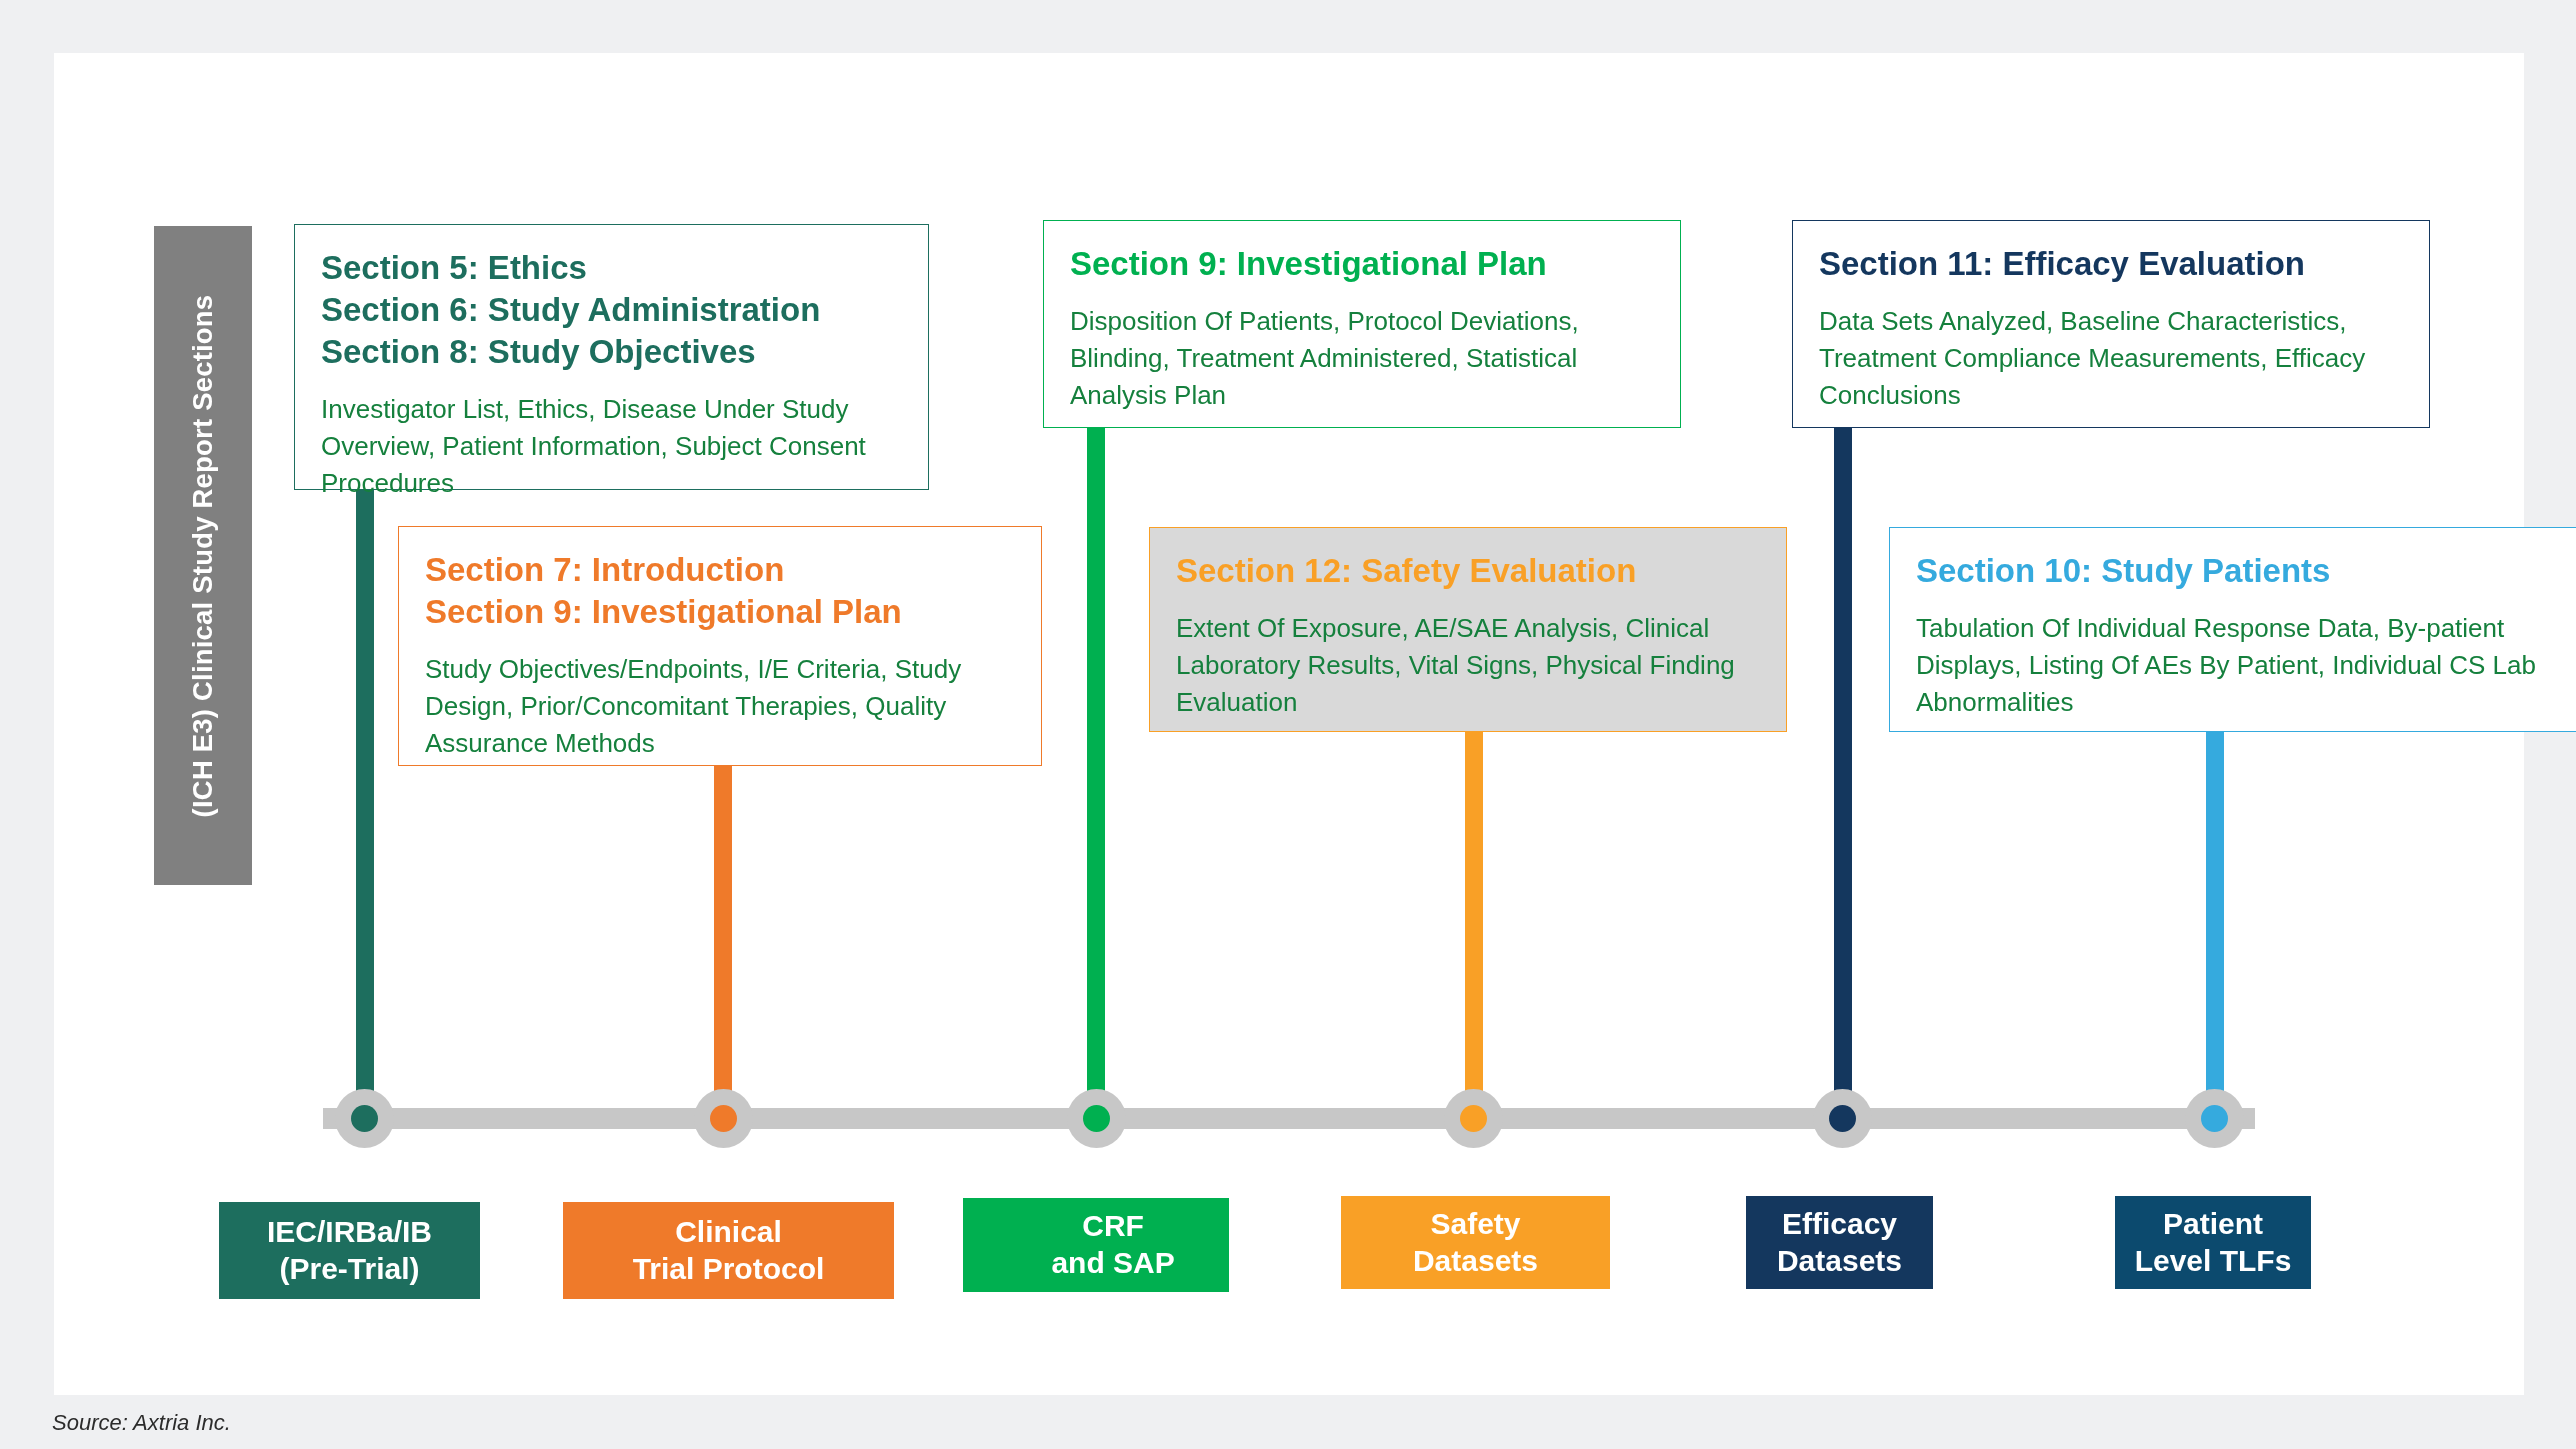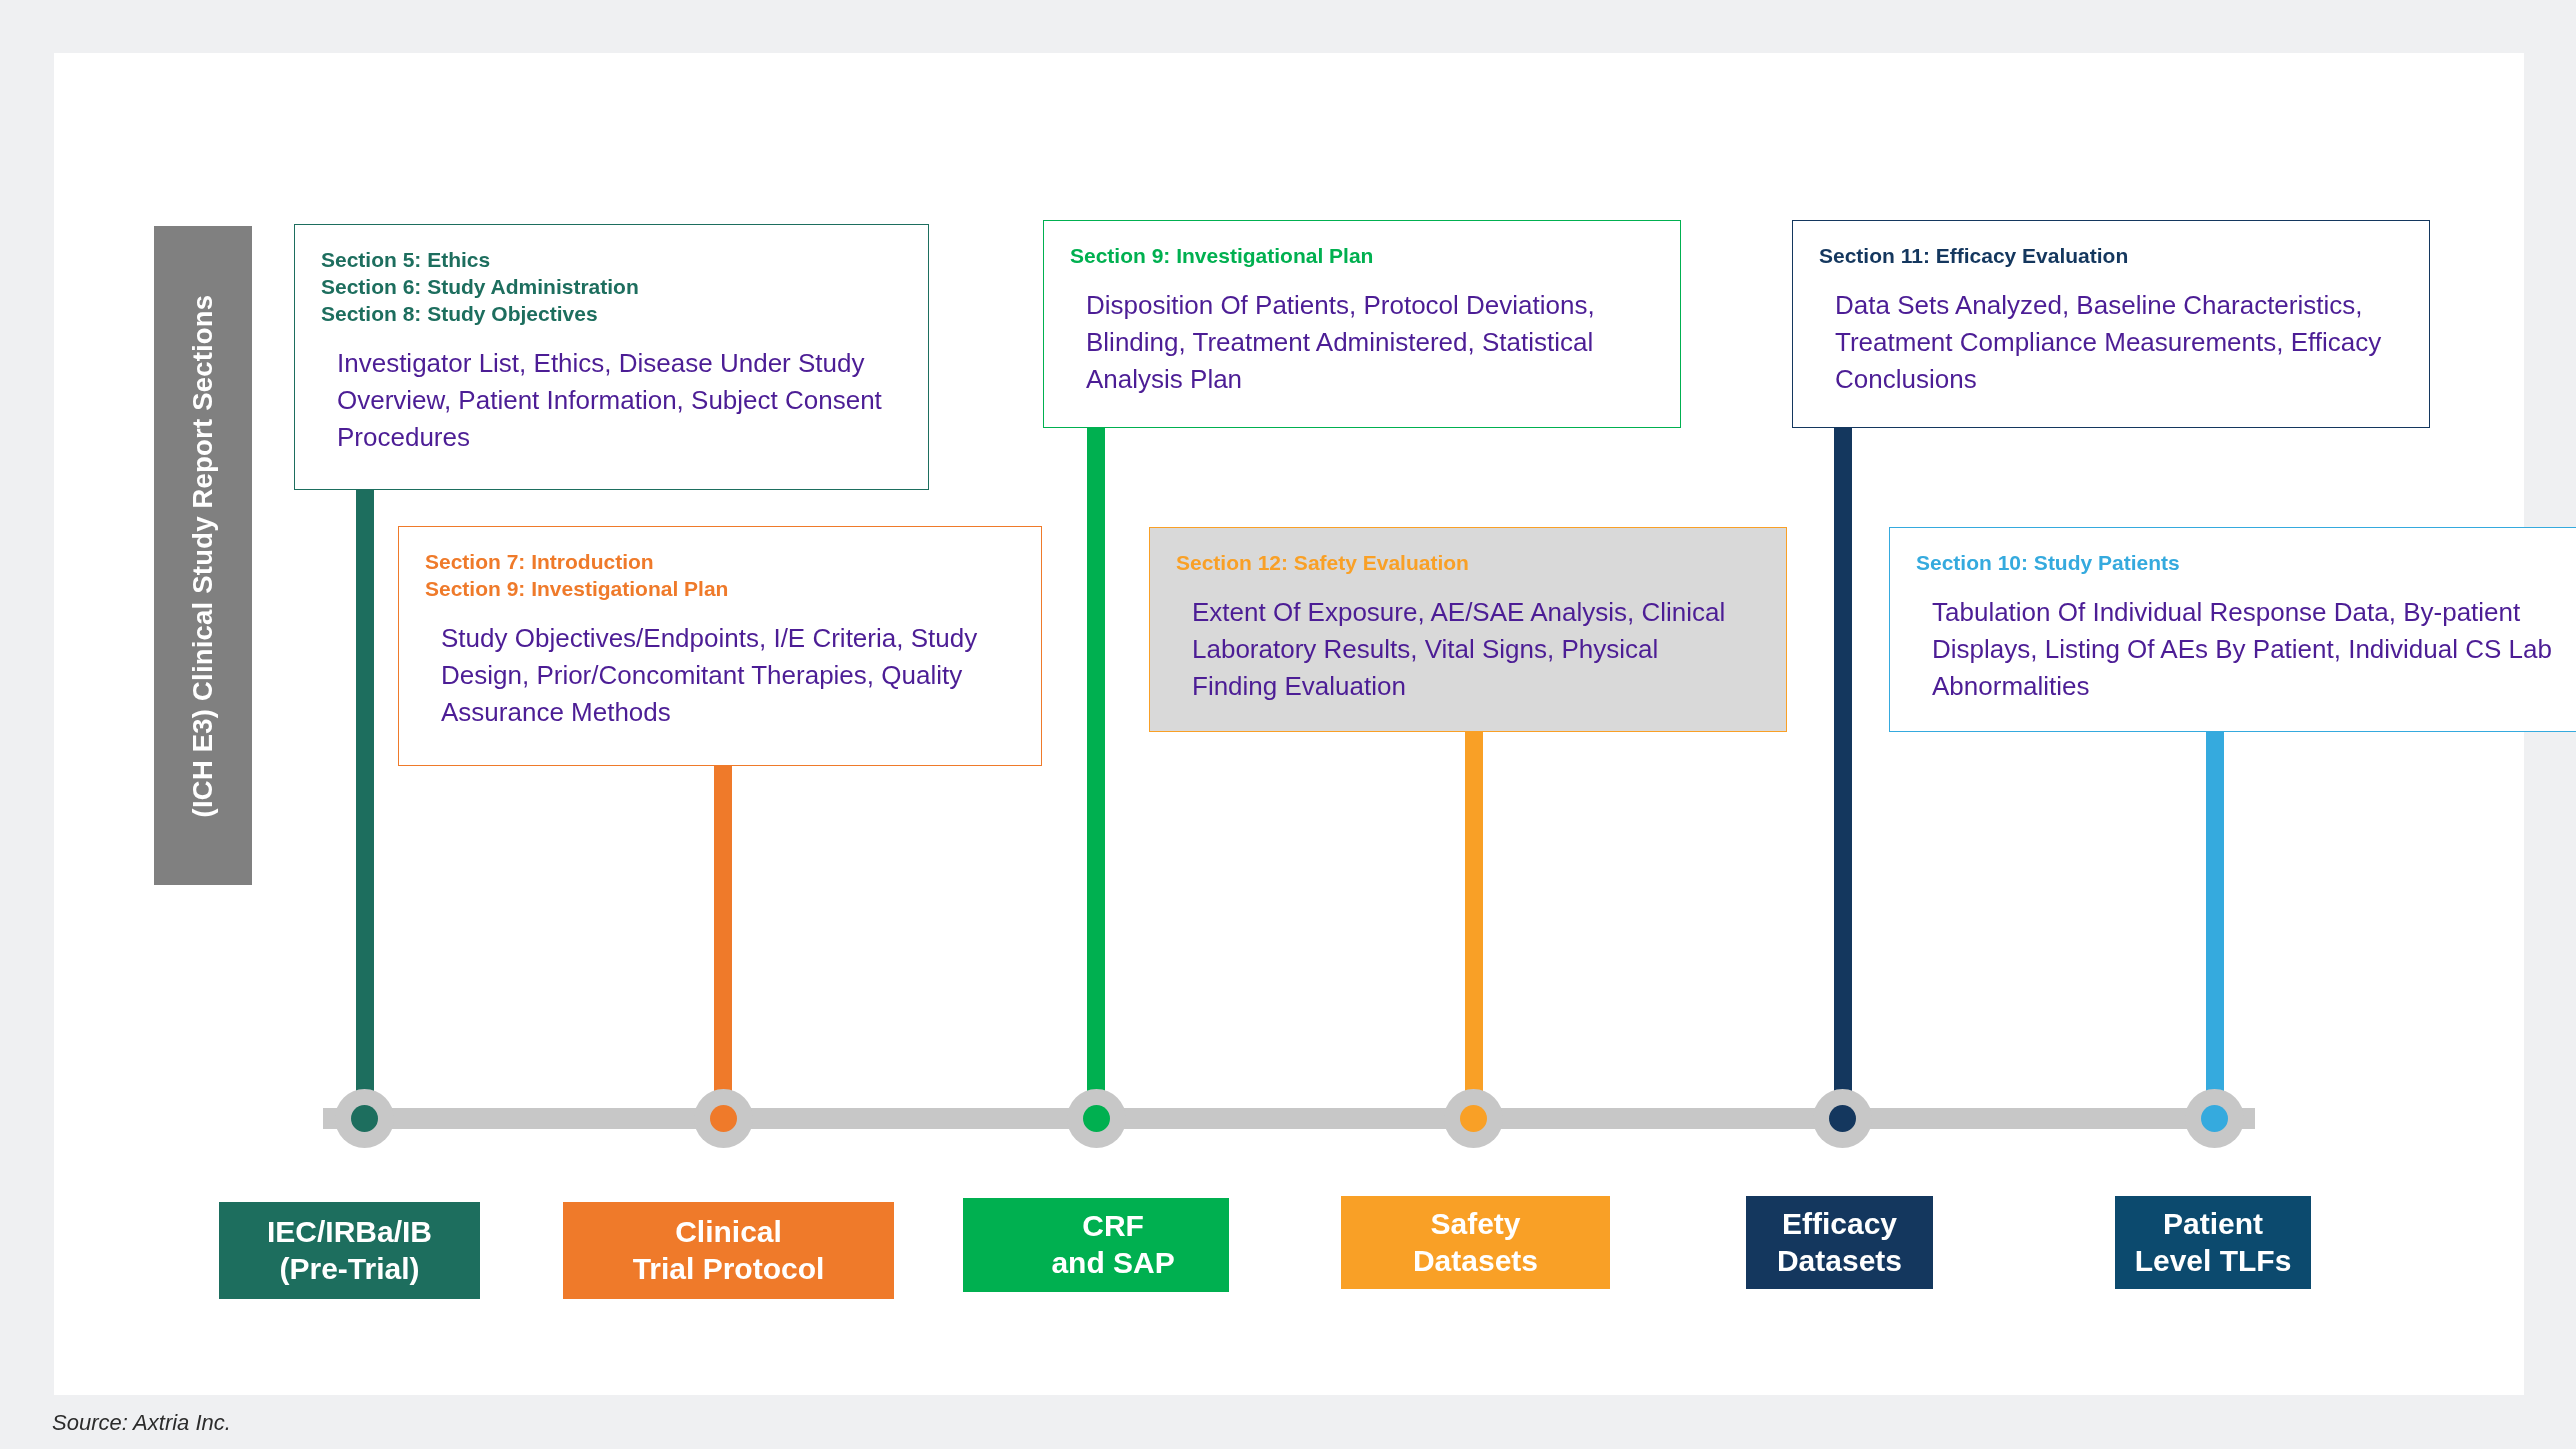--- a/index.html
+++ b/index.html
@@ -59,31 +59,31 @@
 
   
   .info-box {
     position: absolute;
     box-sizing: border-box;
     background: #ffffff;
     border: 1.8px solid #cccccc;
     padding: 22px 26px 20px 26px;
   }
   .info-title {
-    font-size: 21px;
+    font-size: 33px;
     font-weight: bold;
     line-height: 1.28;
     margin: 0 0 17.6px 0;
     white-space: pre-line;
   }
   .info-body {
     font-size: 26px;
     line-height: 1.42;
-    color: #4c1d95;
-    margin: 16px;
+    color: #15803d;
+    margin: 0;
   }
 
   
   #rail {
     position: absolute;
     left: 269px;
     top: 1055px;
     width: 1932px;
     height: 21px;
     background: #c7c7c7;

